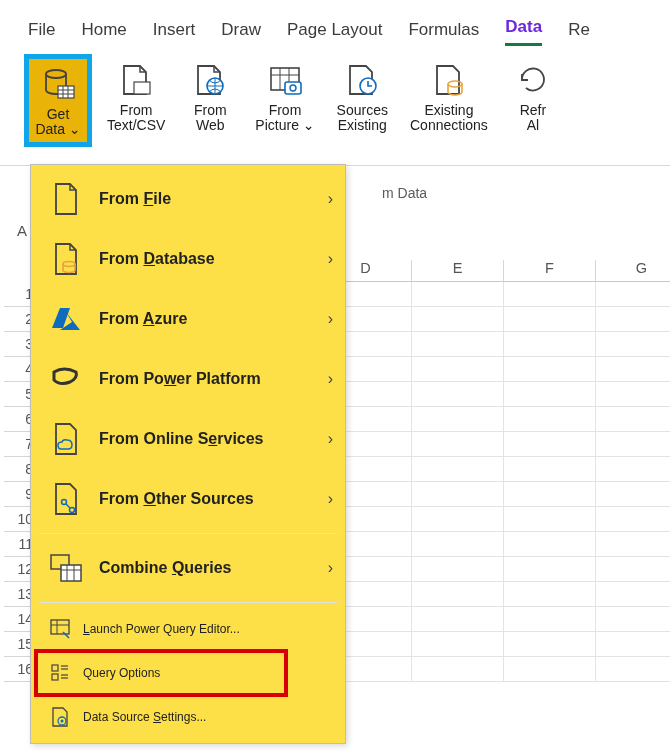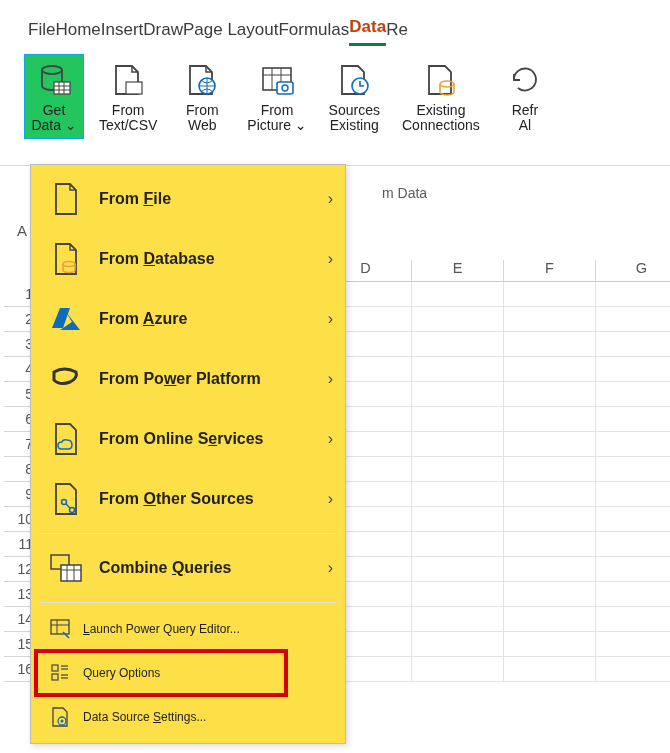--- a/index.html
+++ b/index.html
@@ -10,32 +10,33 @@
     width: 670px;
     height: 753px;
     overflow: hidden;
     position: relative;
     color: #222;
   }
 
   .tabstrip {
     display: flex;
     align-items: flex-end;
+    gap: 26px;
     padding: 8px 0 0 28px;
     height: 46px;
   }
   .tab {
     font-size: 17px;
     color: #3c3c3c;
     padding-bottom: 6px;
     cursor: pointer;
   }
   .tab.active {
     font-weight: 600;
-    color: #c2410c;
+    color: #6d28d9;
     border-bottom: 3px solid #107C41;
   }
 
   .ribbon {
     display: flex;
     align-items: flex-start;
     gap: 8px;
     padding: 8px 0 2px 24px;
     border-bottom: 1px solid #d9d9d9;
     height: 120px;
@@ -55,22 +56,22 @@
     min-width: 58px;
   }
   .ribbon-btn .icon-area {
     height: 46px;
     width: 46px;
     display: flex;
     align-items: center;
     justify-content: center;
   }
   .ribbon-btn.selected {
-    background: #22c55e;
-    border: 1px solid #0ea5e9;
+    background: #eab308;
+    border: 5px solid #0ea5e9;
   }
 
   .group-label {
     position: absolute;
     left: 350px;
     top: 185px;
     font-size: 14px;
     color: #5a5a5a;
     margin-left: 32px;
   }

